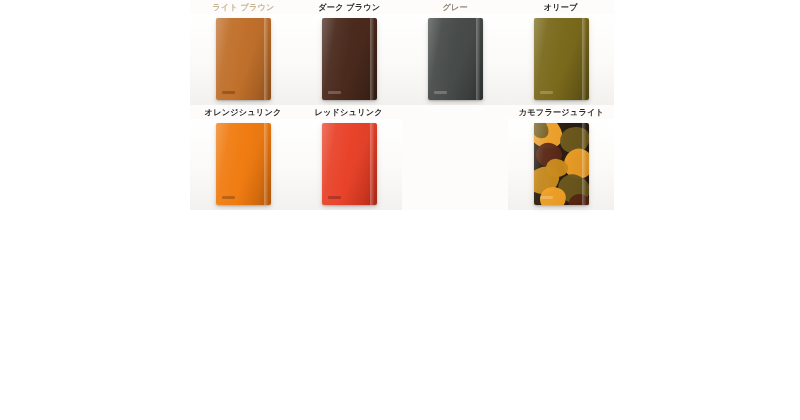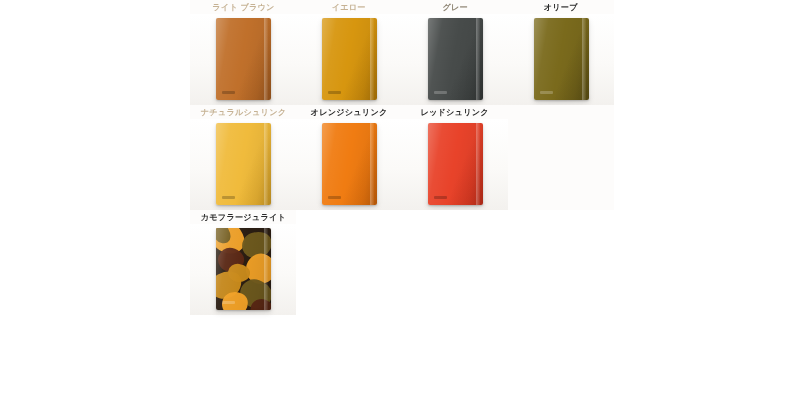--- a/index.html
+++ b/index.html
@@ -93,51 +93,42 @@
       <div class="cell">
         <div class="cap pale" style="color: rgb(198, 178, 148);">ライト ブラウン</div>
         <div class="photo">
           <div class="shadowbase"></div>
           <div class="book light" style="background: linear-gradient(112deg, rgb(192, 112, 43) 0%, rgb(192, 112, 43) 58%, rgb(165, 92, 31) 100%);">
             <div class="logo"></div>
           </div>
         </div>
       </div>
       <div class="cell">
-        <div class="cap pale" style="color: rgb(198, 178, 148);">イエロー</div>
+        <div class="cap " style="color: rgb(43, 43, 43);">ダーク ブラウン</div>
         <div class="photo">
           <div class="shadowbase"></div>
-          <div class="book light" style="background: linear-gradient(112deg, rgb(215, 150, 15) 0%, rgb(215, 150, 15) 58%, rgb(184, 124, 8) 100%);">
+          <div class="book dark" style="background: linear-gradient(112deg, rgb(74, 42, 29) 0%, rgb(74, 42, 29) 58%, rgb(58, 32, 21) 100%);">
             <div class="logo"></div>
           </div>
         </div>
       </div>
       <div class="cell">
         <div class="cap mid" style="color: rgb(142, 133, 116);">グレー</div>
         <div class="photo">
           <div class="shadowbase"></div>
           <div class="book dark" style="background: linear-gradient(112deg, rgb(71, 75, 74) 0%, rgb(71, 75, 74) 58%, rgb(53, 57, 56) 100%);">
             <div class="logo"></div>
           </div>
         </div>
       </div>
       <div class="cell">
         <div class="cap " style="color: rgb(43, 43, 43);">オリーブ</div>
         <div class="photo">
           <div class="shadowbase"></div>
           <div class="book dark" style="background: linear-gradient(112deg, rgb(122, 106, 28) 0%, rgb(122, 106, 28) 58%, rgb(95, 82, 20) 100%);">
-            <div class="logo"></div>
-          </div>
-        </div>
-      </div>
-      <div class="cell">
-        <div class="cap pale" style="color: rgb(198, 178, 148);">ナチュラルシュリンク</div>
-        <div class="photo">
-          <div class="shadowbase"></div>
-          <div class="book light" style="background: linear-gradient(112deg, rgb(240, 187, 60) 0%, rgb(240, 187, 60) 58%, rgb(216, 162, 39) 100%);">
             <div class="logo"></div>
           </div>
         </div>
       </div>
       <div class="cell">
         <div class="cap " style="color: rgb(43, 43, 43);">オレンジシュリンク</div>
         <div class="photo">
           <div class="shadowbase"></div>
           <div class="book light" style="background: linear-gradient(112deg, rgb(240, 124, 18) 0%, rgb(240, 124, 18) 58%, rgb(210, 102, 10) 100%);">
             <div class="logo"></div>

